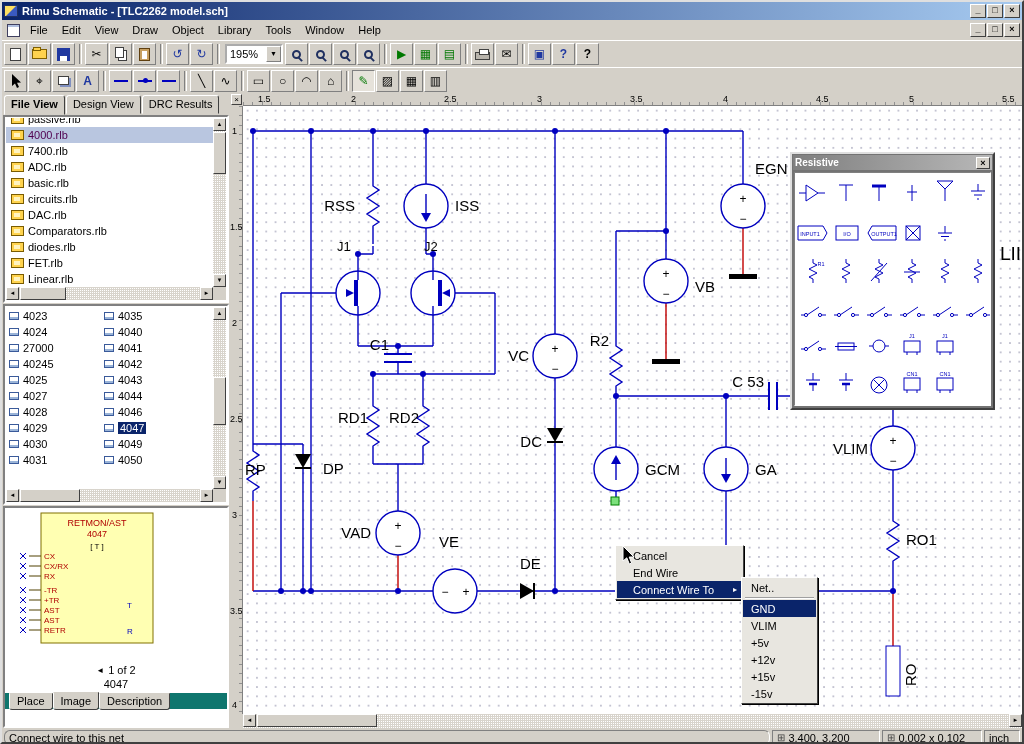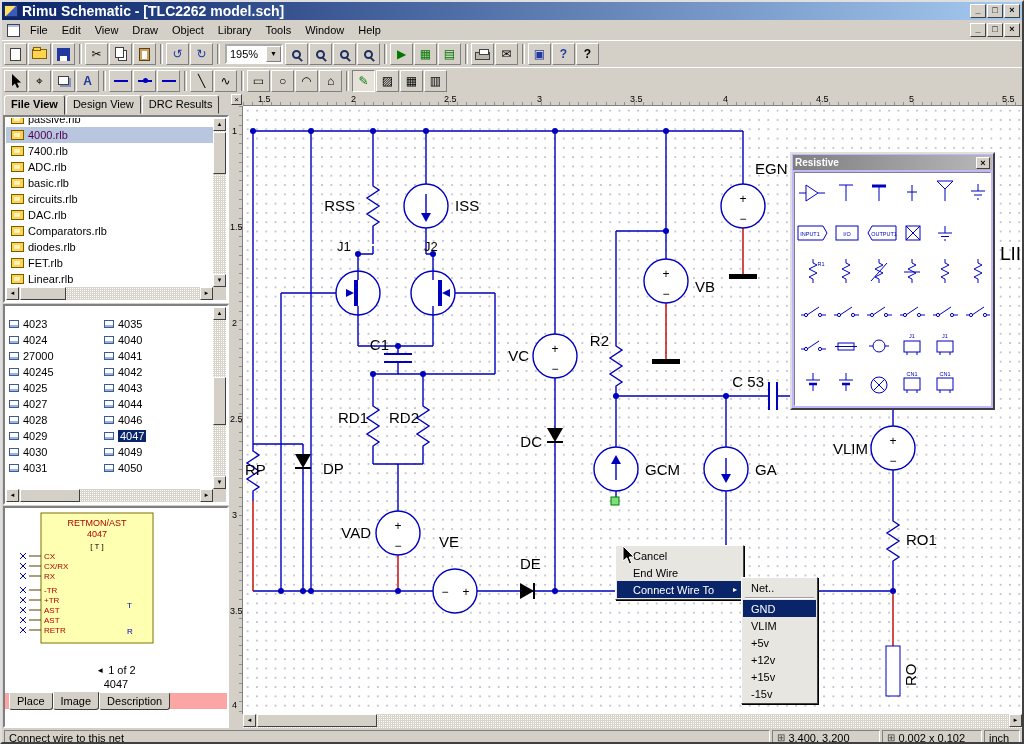--- a/index.html
+++ b/index.html
@@ -6,21 +6,21 @@
   html,body { margin:0; padding:0; background:#808080; }
   body { font-family:"Liberation Sans", sans-serif; font-size:11px; color:#000; }
   .app { position:relative; width:1024px; height:744px; background:#d4d0c8; overflow:hidden;
          border:2px solid; border-color:#dfdfdf #404040 #404040 #dfdfdf; }
 
   
   .titlebar { height:18px; display:flex; align-items:center; padding:1px 2px;
               background:linear-gradient(90deg,#0a246a,#a6caf0); color:#fff; font-weight:bold; }
   .appicon { width:14px; height:12px; margin-right:4px;
              background:linear-gradient(135deg,#ffe060 48%,#3a5ac0 52%); border:1px solid #203060; }
-  .titletext { flex:1; white-space:nowrap; overflow:hidden; font-size:14px; }
+  .titletext { flex:1; white-space:nowrap; overflow:hidden; font-size:11px; }
   .winbtns { display:flex; gap:1px; }
   .winbtn { width:16px; height:14px; background:#d4d0c8; border:1px solid;
             border-color:#fff #404040 #404040 #fff; font-size:9px; line-height:11px;
             text-align:center; font-weight:bold; color:#000; }
   .menubar { height:20px; display:flex; align-items:center; padding:0 2px; }
   .childicon { width:13px; height:13px; margin:0 3px; background:#fff; border:1px solid #404060;
                box-shadow:inset 0 2px 0 #b0c0e0; }
   .menuitem { padding:3px 7px; }
   .menuspacer { margin-left:auto; display:flex; gap:1px; }
 
@@ -76,29 +76,29 @@
   .vsb { position:absolute; top:1px; right:1px; bottom:14px; width:13px; background:#d8d4cc;
          background-image:linear-gradient(45deg,#fff 25%,transparent 25%,transparent 75%,#fff 75%); background-size:2px 2px; }
   .hsb { position:absolute; left:1px; right:14px; bottom:1px; height:13px; background:#d8d4cc;
          background-image:linear-gradient(45deg,#fff 25%,transparent 25%,transparent 75%,#fff 75%); background-size:2px 2px; }
   .sbtn { position:absolute; width:13px; height:13px; background:#d4d0c8; border:1px solid;
           border-color:#fff #404040 #404040 #fff; font-size:6px; text-align:center; line-height:11px; color:#000; }
   .sthumb { position:absolute; background:#d4d0c8; border:1px solid; border-color:#fff #404040 #404040 #fff; }
   .corner-sq { position:absolute; right:1px; bottom:1px; width:13px; height:13px; background:#d4d0c8; }
 
   .partsgrid { position:absolute; left:2px; top:2px; right:14px; bottom:14px; overflow:hidden; }
-  .pcol { position:absolute; top:8px; width:92px; }
+  .pcol { position:absolute; top:0; width:92px; }
   .pitem { height:16px; display:flex; align-items:center; gap:4px; padding-left:2px; }
   .pico { width:10px; height:8px; background:#fff; border:1px solid #3a5a9a; box-shadow:inset 0 -3px 0 -1px #9ab4d8; flex:0 0 auto; }
   .pitem.sel .plabel { background:#0a246a; color:#fff; padding:0 2px; }
 
   .pager { height:16px; display:flex; align-items:center; justify-content:center; gap:4px; }
   .pagerarrow { font-size:8px; }
   .caption { height:14px; text-align:center; }
-  .btabs { height:17px; display:flex; align-items:flex-start; padding-left:4px; background:#fca5a5; border-top:1px solid #fff; }
+  .btabs { height:17px; display:flex; align-items:flex-start; padding-left:4px; background:#0f766e; border-top:1px solid #fff; }
   .btab { padding:1px 7px 2px 7px; background:#d4d0c8; border:1px solid; border-color:transparent #404040 #404040 #fff; border-radius:0 0 3px 3px; }
   .btab.active { font-weight:normal; background:#d4d0c8; position:relative; top:-1px; padding-top:2px; }
 
   
   .canvasarea { flex:1; display:grid; grid-template-columns:13px 1fr; grid-template-rows:13px 1fr 14px; }
   .rcorner { grid-row:1; grid-column:1; background:#d4d0c8; display:flex; align-items:center; justify-content:center; }
   .rcornerbtn { width:11px; height:11px; background:#d4d0c8; border:1px solid; border-color:#fff #404040 #404040 #fff;
                 font-size:8px; line-height:9px; text-align:center; }
   .hruler { grid-row:1; grid-column:2; position:relative; background:#d4d0c8; border-bottom:1px solid #808080;
             font-size:9px; overflow:hidden;
@@ -123,34 +123,34 @@
   .ctxitem.hl { background:#0a246a; color:#fff; }
   .ctxarrow { margin-left:auto; font-size:8px; }
   .submenu { position:absolute; left:739px; top:575px; width:77px; z-index:51; background:#e8e6e0;
              border:1px solid; border-color:#fff #404040 #404040 #fff; box-shadow:1px 1px 0 #000; padding:1px; }
   .subitem { height:17px; display:flex; align-items:center; padding:0 4px 0 8px; white-space:nowrap; }
   .subitem.hl { background:#0a246a; color:#fff; }
   .menusep { height:1px; margin:1px 2px; border-top:1px solid #a0a0a0; border-bottom:1px solid #fff; }
   .cursor { position:absolute; left:620px; top:543px; z-index:60; }
 
   .palette { position:absolute; left:788px; top:150px; width:205px; height:258px; z-index:40;
-             background:#c4b5fd; border:2px solid; border-color:#dfdfdf #404040 #404040 #dfdfdf; padding:1px; }
+             background:#737373; border:2px solid; border-color:#dfdfdf #404040 #404040 #dfdfdf; padding:1px; }
   .paltitle { height:15px; display:flex; align-items:center; padding:0 2px;
               background:linear-gradient(90deg,#7f7f7f,#b8b8b8); color:#fff; font-weight:bold; font-size:10px; }
   .paltext { flex:1; }
   .palclose { width:14px; height:12px; background:#d4d0c8; border:1px solid; border-color:#fff #404040 #404040 #fff;
               color:#000; font-size:9px; line-height:10px; text-align:center; font-weight:bold; }
   .palbody { position:absolute; left:2px; right:2px; top:18px; bottom:2px; background:#fff;
              border:1px solid; border-color:#808080 #fff #fff #808080; overflow:hidden; }
 
   
   .statusbar { height:18px; display:flex; gap:2px; padding:2px 2px 1px 2px; }
   .scell { border:1px solid; border-color:#808080 #fff #fff #808080; display:flex; align-items:center;
            padding:0 4px; white-space:nowrap; gap:3px; }
-  .smsg { flex:1; }
+  .smsg { flex:1;border-radius:6px; }
   .scoords { width:108px; } .sdelta { width:100px; } .sunits { width:36px; }
   .gridic { color:#404040; font-size:10px; }
 </style>
 </head>
 <body>
 
 <div class="app">
 
   <div class="titlebar">
     <div class="appicon"></div>

